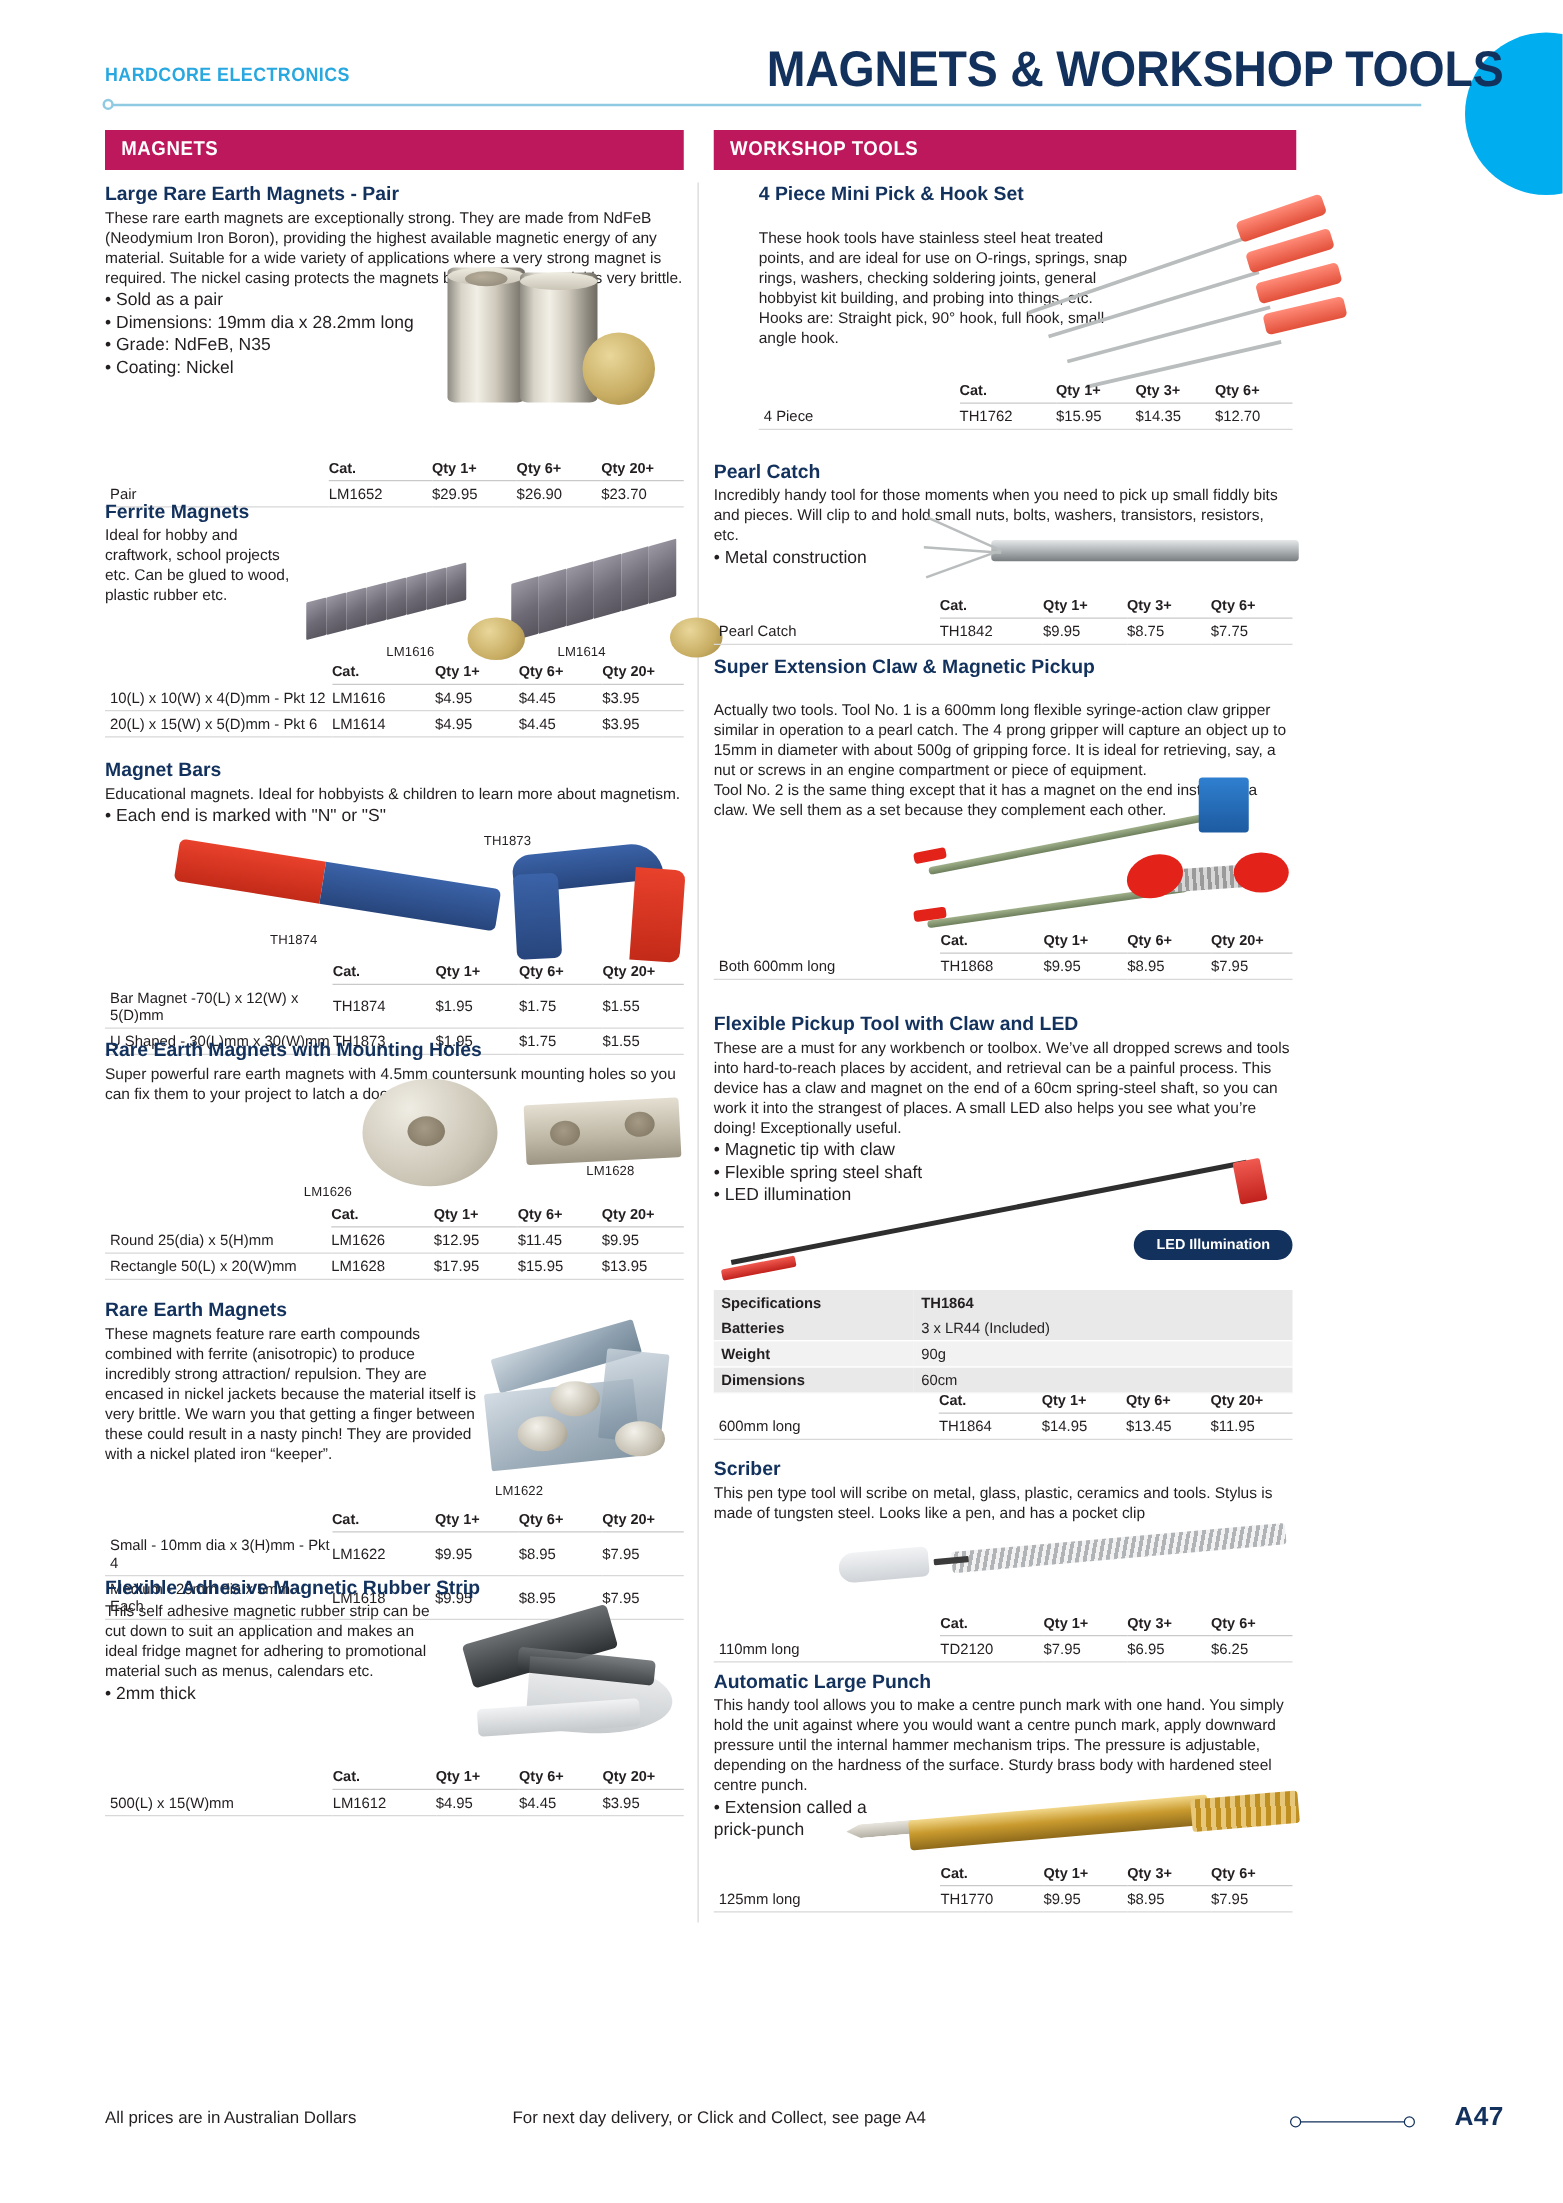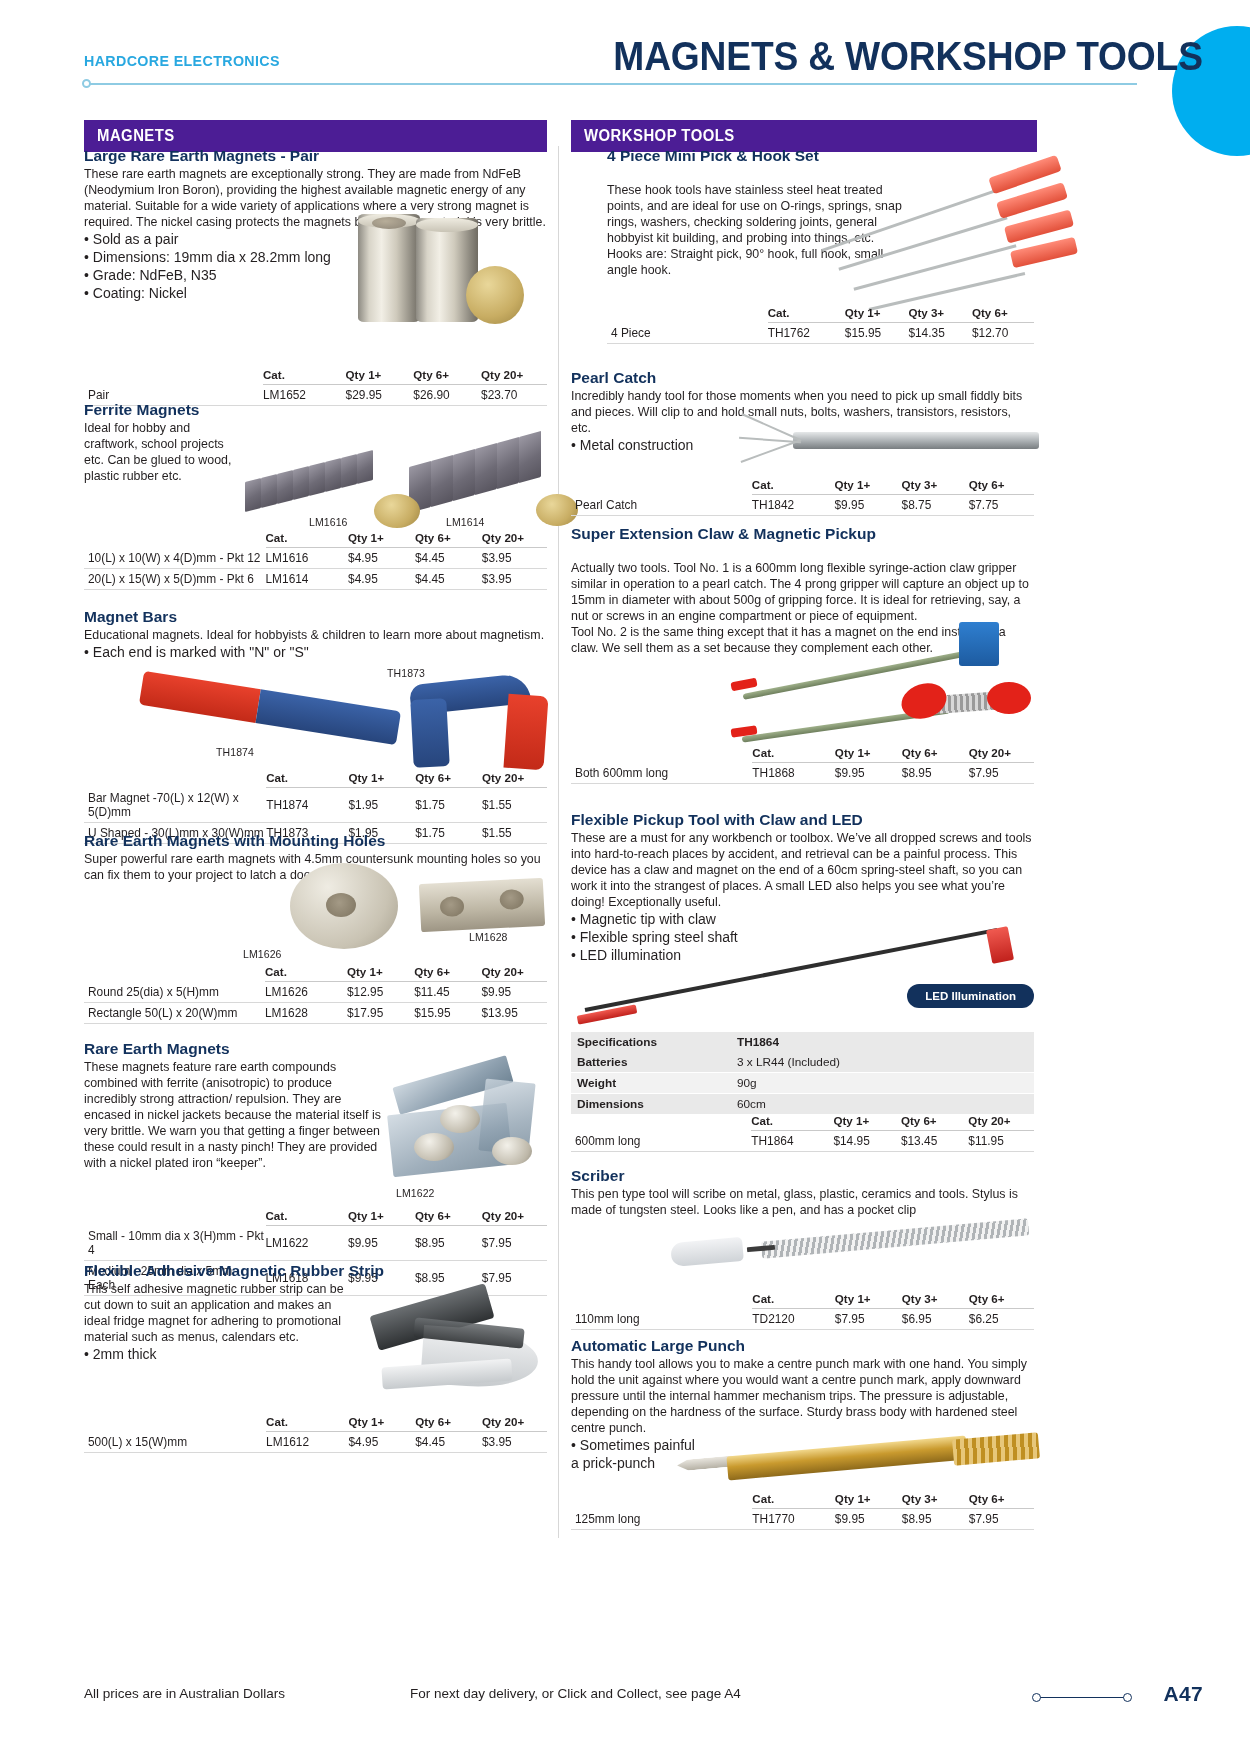--- a/index.html
+++ b/index.html
@@ -35,22 +35,22 @@
     background: #ffffff; border: 2px solid #8ecbe3;
   }
   .corner-circle {
     position: absolute; right: -52px; top: 26px;
     width: 130px; height: 130px; border-radius: 50%;
     background: #00aeef;
   }
 
   
   .banner {
-    position: absolute; height: 32px; background: #4c1d95;
-    display: flex; align-items: center; margin-top: 16px;
+    position: absolute; height: 32px; background: #be185d;
+    display: flex; align-items: center;
   }
   .banner span {
     color: #ffffff; font-size: 16px; font-weight: bold;
     letter-spacing: .5px; padding-left: 14px;
     transform: scaleX(.93); transform-origin: left center;
   }
   #banner-magnets { left: 84px; top: 104px; width: 463px; }
   #banner-tools   { left: 571px; top: 104px; width: 466px; }
 
   
@@ -717,21 +717,21 @@
       </tbody>
         </table>
     </div>
 
     <div class="prod" style="height:190px; margin-top:10px;">
       <h2>Automatic Large Punch</h2>
       <div class="desc" style="width:463px;">
         <span>This handy tool allows you to make a centre punch mark with one hand. You simply hold the unit against where you would want a centre punch mark, apply downward pressure until the internal hammer mechanism trips. The pressure is adjustable, depending on the hardness of the surface. Sturdy brass body with hardened steel centre punch.</span>
       </div>
       <ul class="bullets" style="width:130px;">
-        <li>Sometimes painful a prick-punch</li>
+        <li>Extension called a prick-punch</li>
       </ul>
 
       <div class="imgbox" style="left:106px; top:98px; width:360px; height:52px;">
         <div class="punch-tip" style="left:0px; top:24px; width:56px; height:11px; transform:rotate(-5deg);
              clip-path: polygon(0 45%, 20% 0, 100% 0, 100% 100%, 20% 100%);"></div>
         <div class="punch-body" style="left:50px; top:12px; width:240px; height:24px; transform:rotate(-5deg);"></div>
         <div class="punch-body" style="left:276px; top:2px; width:86px; height:26px; transform:rotate(-5deg);
              background:repeating-linear-gradient(92deg,#e7c77a 0 4px,#bf8f22 4px 8px);"></div>
       </div>
 

